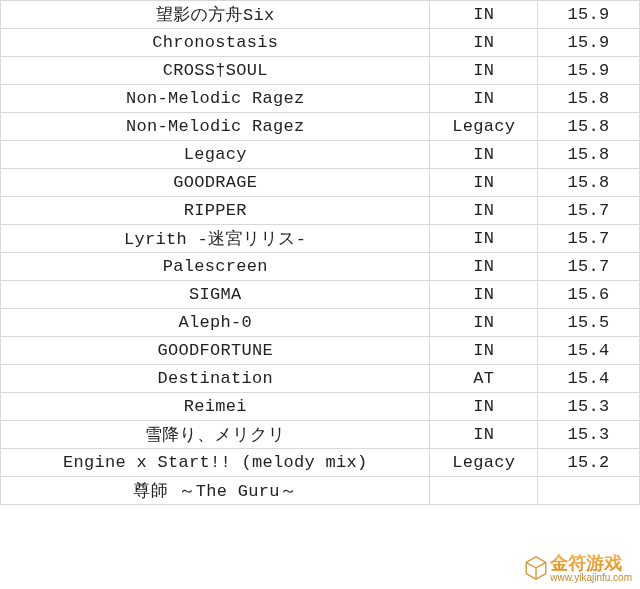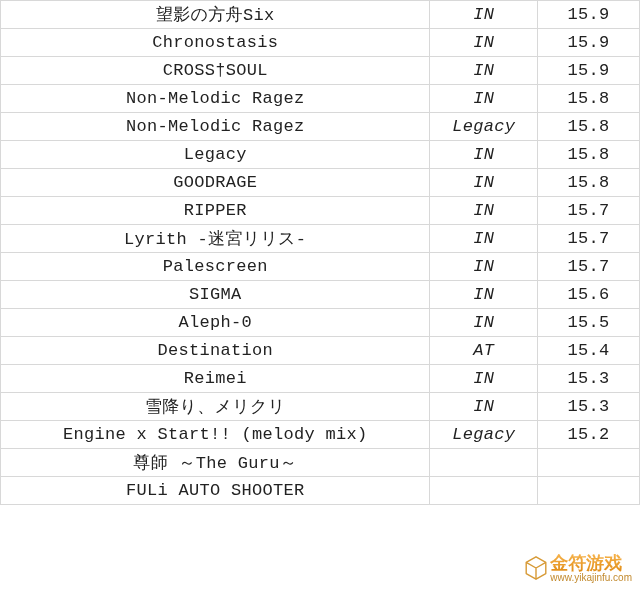--- a/index.html
+++ b/index.html
@@ -1,21 +1,21 @@
 <!DOCTYPE html>
 <html><head>
   <meta charset="utf-8">
   <style>
     * { margin: 0; padding: 0; box-sizing: border-box; }
     html, body { width: 640px; height: 589px; background: #fff; overflow: hidden; font-family: "SimSun", "MS Mincho", "Courier New", monospace; }
     .table { width: 100%; border-collapse: collapse; }
     .table tr { height: 28px; }
     .table td { border: 1px solid #d8d8d8; text-align: center; vertical-align: middle; font-size: 17px; color: #222; letter-spacing: 0.3px; white-space: nowrap; }
     .col-song { width: 430px; }
-    .col-diff { width: 108px; font-style: italic; }
+    .col-diff { width: 108px; }
     .col-rate { width: 102px; }
     .watermark { position: absolute; right: 8px; bottom: 6px; display: flex; align-items: center; pointer-events: none; }
     .wm-logo { width: 28px; height: 28px; }
     .wm-text { display: flex; flex-direction: column; line-height: 1.05; }
     .wm-brand { font-size: 18px; font-weight: 700; font-family: "Microsoft YaHei", sans-serif; background: linear-gradient(180deg,#f6b24a,#e08b14); -webkit-background-clip: text; background-clip: text; color: transparent; }
     .wm-url { font-size: 10px; color: #c28a2e; font-family: Arial, sans-serif; }
   </style>
 </head>
 <body>
 
@@ -75,20 +75,25 @@
         <td class="col-song">SIGMA</td>
         <td class="col-diff">IN</td>
         <td class="col-rate">15.6</td>
       </tr>
       <tr>
         <td class="col-song">Aleph-0</td>
         <td class="col-diff">IN</td>
         <td class="col-rate">15.5</td>
       </tr>
       <tr>
+        <td class="col-song">GOODFORTUNE</td>
+        <td class="col-diff">IN</td>
+        <td class="col-rate">15.4</td>
+      </tr>
+      <tr>
         <td class="col-song">Destination</td>
         <td class="col-diff">AT</td>
         <td class="col-rate">15.4</td>
       </tr>
       <tr>
         <td class="col-song">Reimei</td>
         <td class="col-diff">IN</td>
         <td class="col-rate">15.3</td>
       </tr>
       <tr>
@@ -99,25 +104,20 @@
       <tr>
         <td class="col-song">Engine x Start!! (melody mix)</td>
         <td class="col-diff">Legacy</td>
         <td class="col-rate">15.2</td>
       </tr>
       <tr>
         <td class="col-song">尊師 ～The Guru～</td>
         <td class="col-diff"></td>
         <td class="col-rate"></td>
       </tr>
-      <tr>
-        <td class="col-song">FULi AUTO SHOOTER</td>
-        <td class="col-diff"></td>
-        <td class="col-rate"></td>
-      </tr>
     </tbody>
 </table>
 
 <div class="watermark">
   <svg class="wm-logo" viewBox="0 0 40 40">
     <g fill="none" stroke="#d79a36" stroke-width="2" stroke-linejoin="round">
       <path d="M20 4 L34 12 L34 28 L20 36 L6 28 L6 12 Z"></path>
       <path d="M6 12 L20 20 L34 12 M20 20 L20 36"></path>
     </g>
   </svg>

